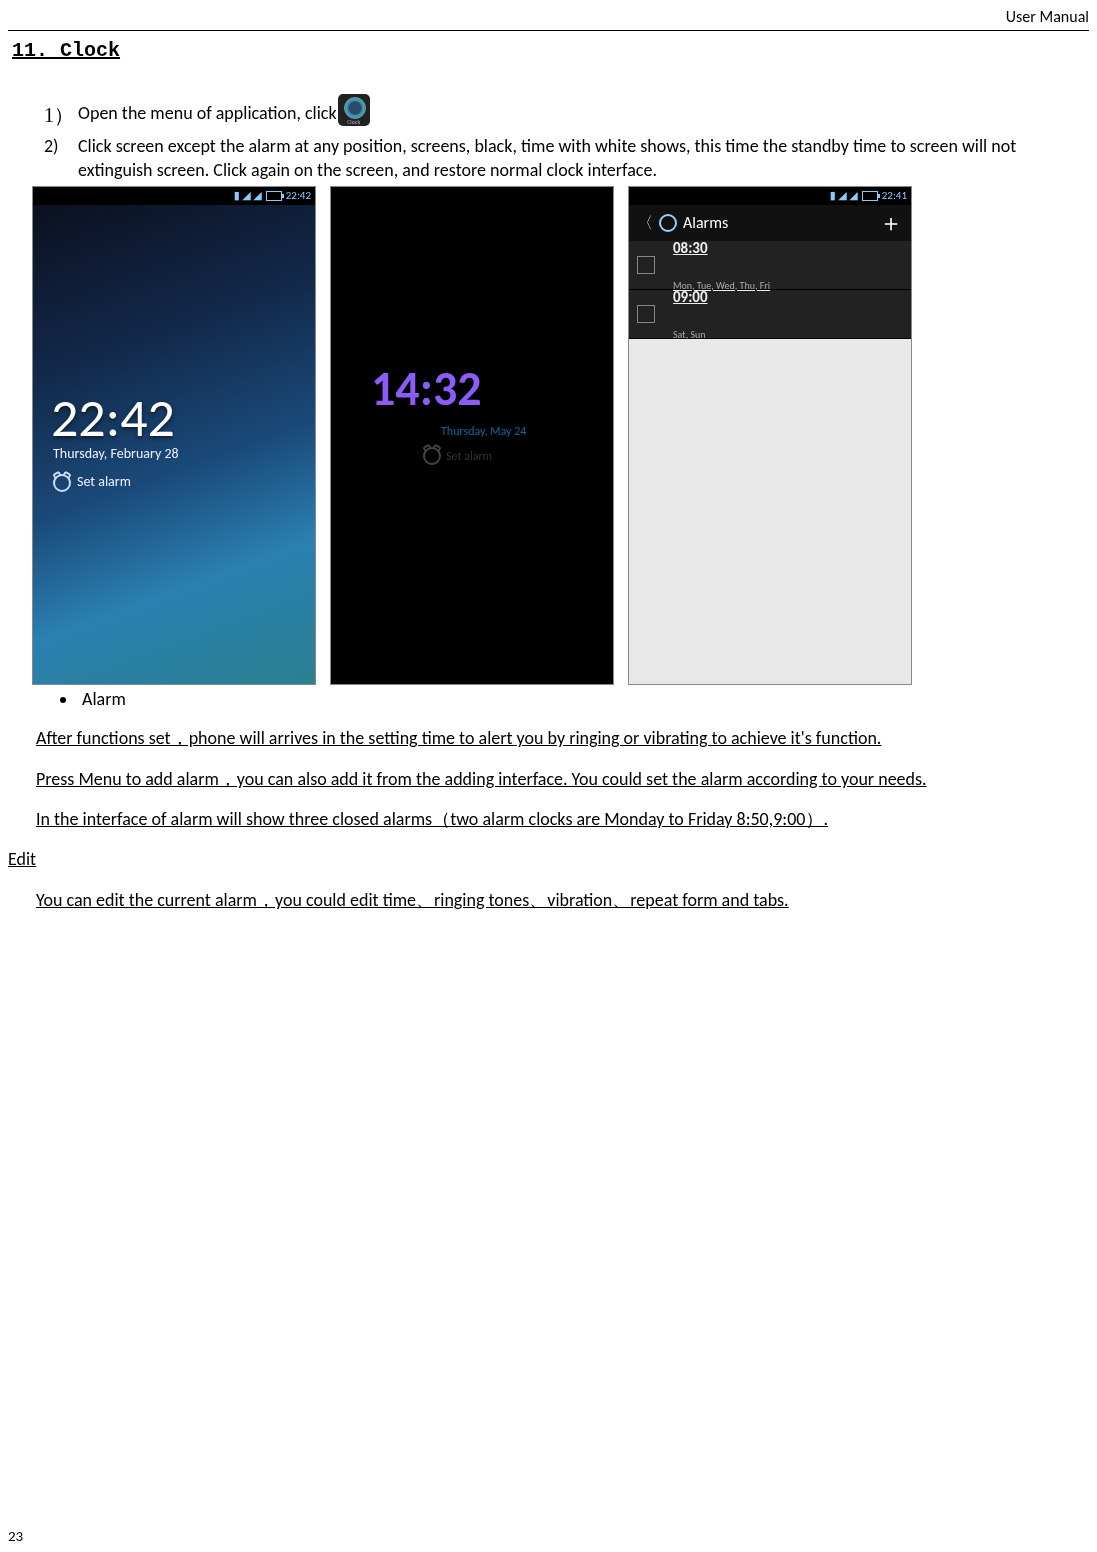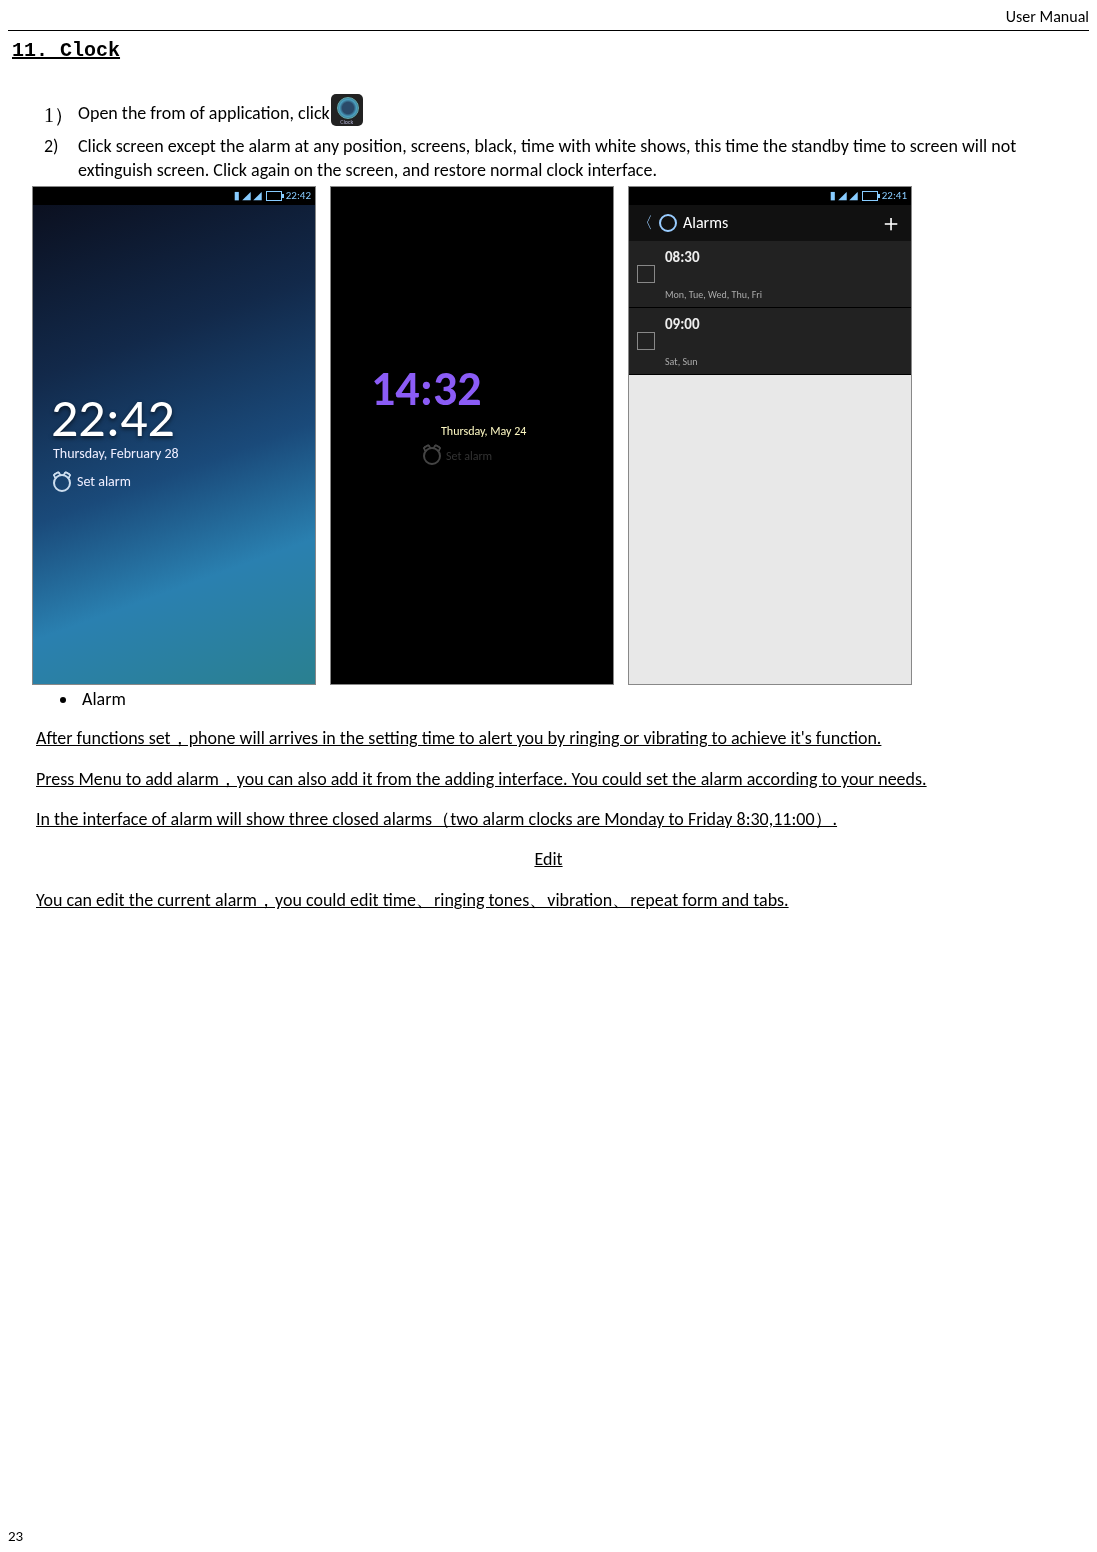--- a/index.html
+++ b/index.html
@@ -125,71 +125,71 @@
     content:""; position:absolute; top:-4px; width:4px; height:4px; border:2px solid #cde; border-bottom:none; border-radius:3px 3px 0 0;
   }
   .alarm-ico::before{ left:-2px; transform:rotate(-30deg);}
   .alarm-ico::after{ right:-2px; transform:rotate(30deg);}
 
   .phone2 .wall { position:absolute; inset:18px 0 0 0; background:#000; }
   .phone2 .clock-time {
     position:absolute; left:40px; top:170px;
     font-size:48px; font-weight:700; color:#8b5cf6;
   }
-  .phone2 .date { position:absolute; left:110px; top:236px; font-size:12px; color:#fef9c3; }
+  .phone2 .date { position:absolute; left:110px; top:236px; font-size:12px; color:#0369a1; }
   .phone2 .setalarm {
     position:absolute; left:92px; top:260px; font-size:12px; color:#333;
     display:flex; align-items:center; gap:5px;
   }
   .phone2 .alarm-ico { border-color:#444; }
   .phone2 .alarm-ico::before, .phone2 .alarm-ico::after{ border-color:#444; }
 
   .phone3 { background:#e8e8e8; }
   .phone3 .status-bar { background:#000; }
   .phone3 .titlebar {
     height:36px; background:#111; display:flex; align-items:center; justify-content:space-between;
     padding:0 8px; font-size:16px; color:#fff;
   }
   .phone3 .titlebar .left { display:flex; align-items:center; gap:6px; }
   .phone3 .back { color:#9cf; font-size:16px; }
   .phone3 .clock-small { width:14px; height:14px; border:2px solid #9cf; border-radius:50%; display:inline-block; }
   .phone3 .plus { font-size:24px; color:#fff; font-weight:300; }
   .phone3 .alarm-row {
     background:#222; color:#eee; display:flex; align-items:center;
-    border-bottom:1px solid #000; height:48px; padding:9px 8px; gap:10px;
+    border-bottom:1px solid #000; height:48px; padding:0 8px; gap:18px;text-decoration:underline;
   }
   .phone3 .chk { width:16px; height:16px; border:1px solid #888; display:inline-block; }
   .phone3 .rtxt .t1{ font-size:15px; font-weight:bold; }
   .phone3 .rtxt .t2{ font-size:10px; color:#aaa;margin-top:20px; }
 
   .bullet-list { list-style: disc; margin: 2px 0 15px 70px; padding:0; }
   .bullet-list li { padding-left: 4px; }
   .para { margin: 4px 0 16px 28px; text-decoration: underline; }
-  .para.nomargin-left { margin-left:0;text-align:center; }
+  .para.nomargin-left { margin-left:0; }
   .page-num {
     position: fixed;
     left: 8px;
     bottom: 6px;
     font-size: 15px;
   }
   .spacer-bottom { height: 500px; }
 </style>
 </head>
 <body>
 
 <div class="page-header">User    Manual</div>
 <hr class="hr">
 
 <div class="section-title">11. Clock</div>
 
 <ol class="ol-list">
   <li class="li1">
     <span class="marker first">1）</span>
     <span class="li1-line">
-      <span>Open the from of application, click</span>
+      <span>Open the menu of application, click</span>
       <span class="clock-icon"></span>
     </span>
   </li>
   <li>
     <span class="marker">2)</span>
     <span>Click screen except the alarm at any position, screens, black, time with white shows, this time the standby time to screen will not extinguish screen. Click again on the screen, and restore normal clock interface.</span>
   </li>
   <li>
     <span class="marker">3)</span>
   </li>
@@ -254,19 +254,19 @@
   </div>
 
 </div>
 
 <ul class="bullet-list">
   <li>Alarm</li>
 </ul>
 
 <div class="para">After functions set，phone will arrives in the setting time to alert you by ringing or vibrating to achieve it's function.</div>
 <div class="para">Press Menu to add alarm，you can also add it from the adding interface. You could set the alarm according to your needs.</div>
-<div class="para">In the interface of alarm will show three closed alarms（two alarm clocks are Monday to Friday 8:30,11:00）.</div>
+<div class="para">In the interface of alarm will show three closed alarms（two alarm clocks are Monday to Friday 8:50,9:00）.</div>
 <div class="para nomargin-left">Edit</div>
 <div class="para">You can edit the current alarm，you could edit time、ringing tones、vibration、repeat form and tabs.</div>
 
 <div class="spacer-bottom"></div>
 
 <div class="page-num">23</div>
 
 </body></html>

